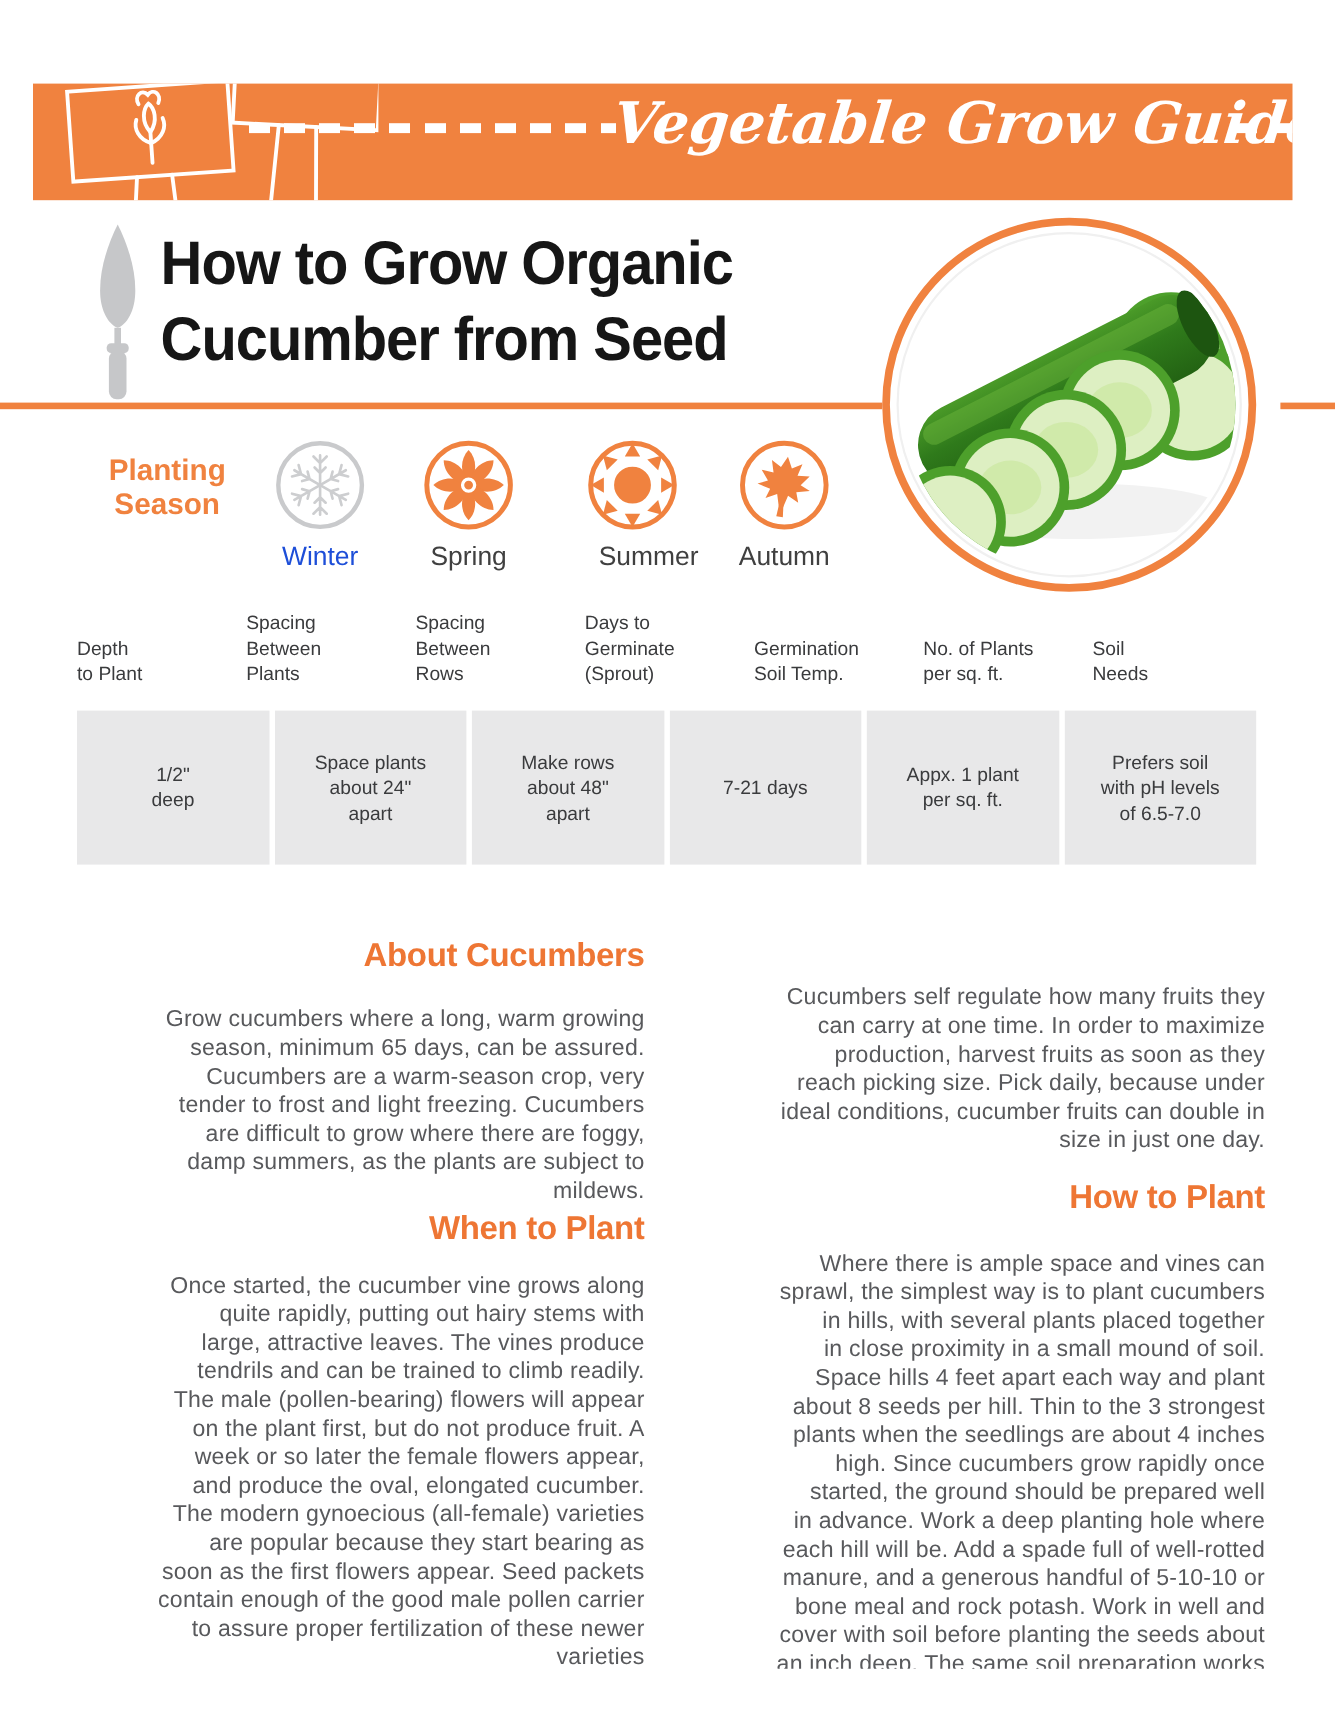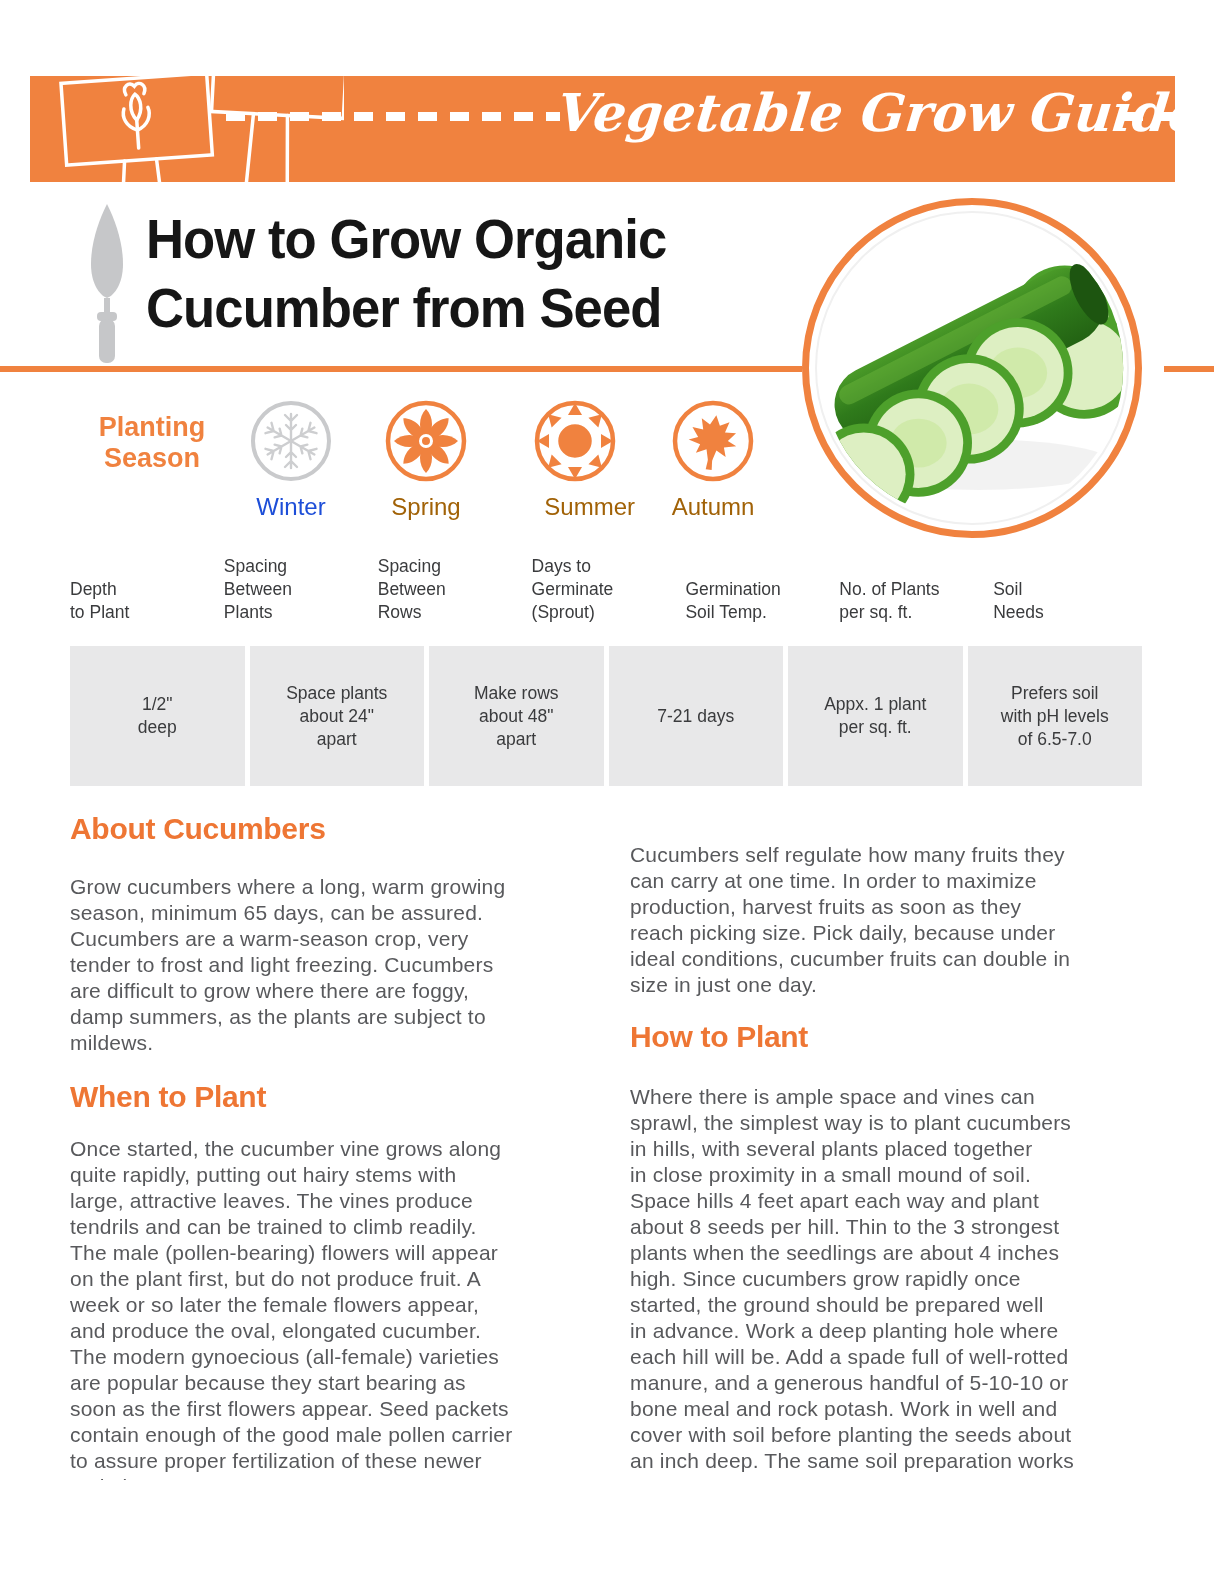--- a/index.html
+++ b/index.html
@@ -42,51 +42,51 @@
   .photo-inner-ring { position:absolute; inset:6px; border:2px solid #f0f0f0; border-radius:50%; }
   .photo-art { position:absolute; inset:4px; }
   
   .season-label {
     position:absolute; left:72px; top:412px; width:160px; text-align:center;
     color:#F0823F; font-weight:bold; font-size:27px; line-height:31px; white-space:pre-line;
   }
   .season { position:absolute; top:399px; width:120px; text-align:center; }
   .season .ring { display:block; margin:0 auto; }
   .season .s-name { margin-top:10px; font-size:24px; }
-  .season.active .s-name { color:#a16207; }
+  .season.active .s-name { color:#404040; }
   .season.inactive .s-name { color:#1d4ed8; }
   .season-winter { left:231px; } .season-spring { left:366px; }
   .season-summer { left:515px;text-align:right; } .season-autumn { left:653px; }
   
   .facts { position:absolute; left:70px; top:552px; width:1072px; }
   .facts-head { display:flex; gap:5px; height:72px; align-items:flex-end; }
   .facts-head .hc {
     flex:1 1 0; text-align:left; font-size:17.5px; line-height:23px;
     color:#3A3B3D; white-space:pre-line;
   }
   .facts-row { display:flex; gap:5px; margin-top:22px; }
   .facts-row .vc {
     flex:1 1 0; height:140px; background:#E8E8E9;
     display:flex; align-items:center; justify-content:center; text-align:center;
     font-size:17.5px; line-height:23px; color:#3A3B3D; white-space:pre-line; padding:0 6px;
   }
   
-  .col { position:absolute; top:812px; overflow:hidden; }
+  .col { position:absolute; top:852px; overflow:hidden;text-align:right; }
   .col-left  { left:70px;  width:516px; height:668px; }
   .col-right { left:630px; width:520px; height:665px; }
   h2.sec {
     color:#EE7634; font-size:30px; line-height:34px; font-weight:bold; letter-spacing:-.3px;
   }
   .col p {
     font-size:21px; line-height:26px; color:#58595C; letter-spacing:.2px; white-space:pre-line;
   }
   .col-left  p.p-about { margin-top:28px; }
-  .col-left  h2.h-when { margin-top:24px; }
+  .col-left  h2.h-when { margin-top:4px; }
   .col-left  p.p-when  { margin-top:22px; }
-  .col-right p.p-intro { margin-top:30px; }
+  .col-right p.p-intro { margin-top:42px; }
   .col-right h2.h-how  { margin-top:22px; }
   .col-right p.p-how   { margin-top:30px; }
 </style>
 </head>
 <body>
 
 <div class="page">
 
   <div class="banner">
     <svg class="banner-signs" width="300" height="130" viewBox="0 0 300 130" fill="none" stroke="#ffffff" stroke-width="3.5" stroke-linecap="round">

